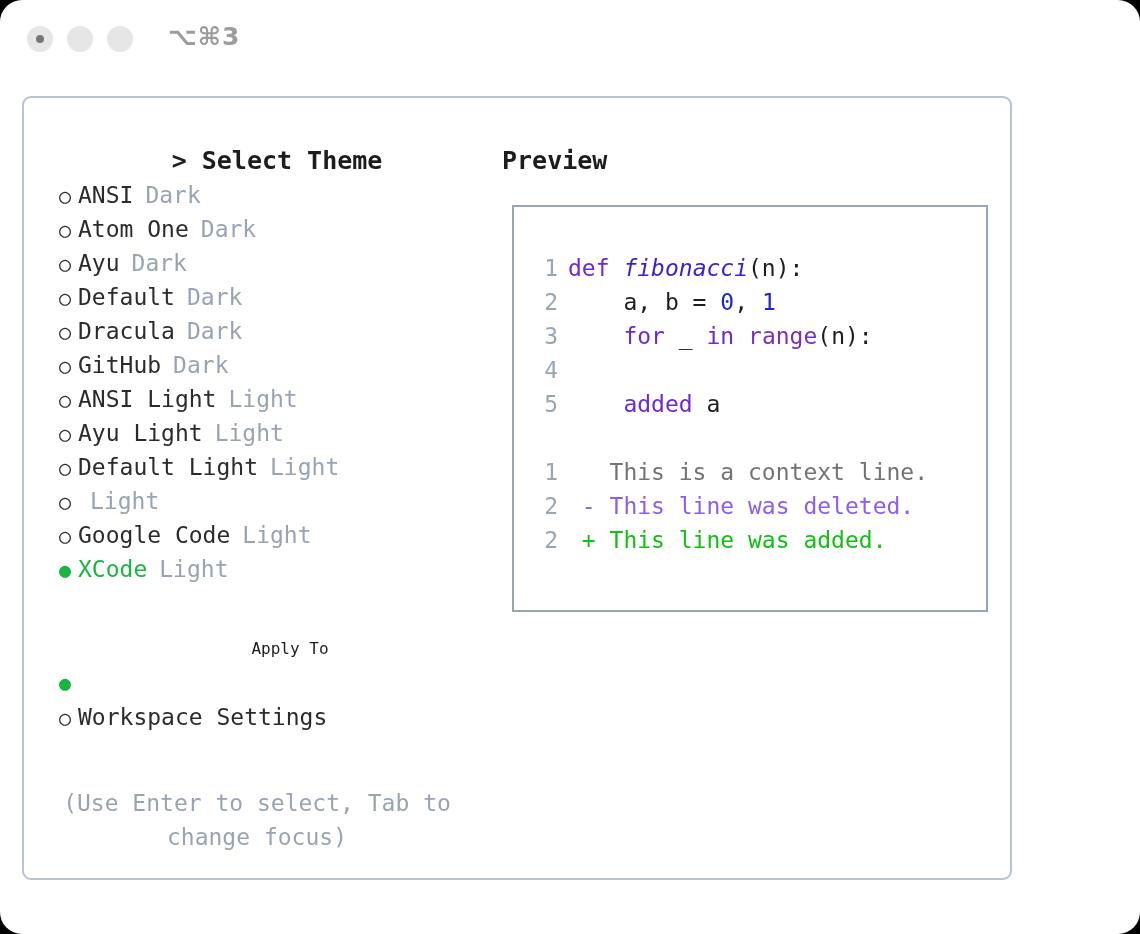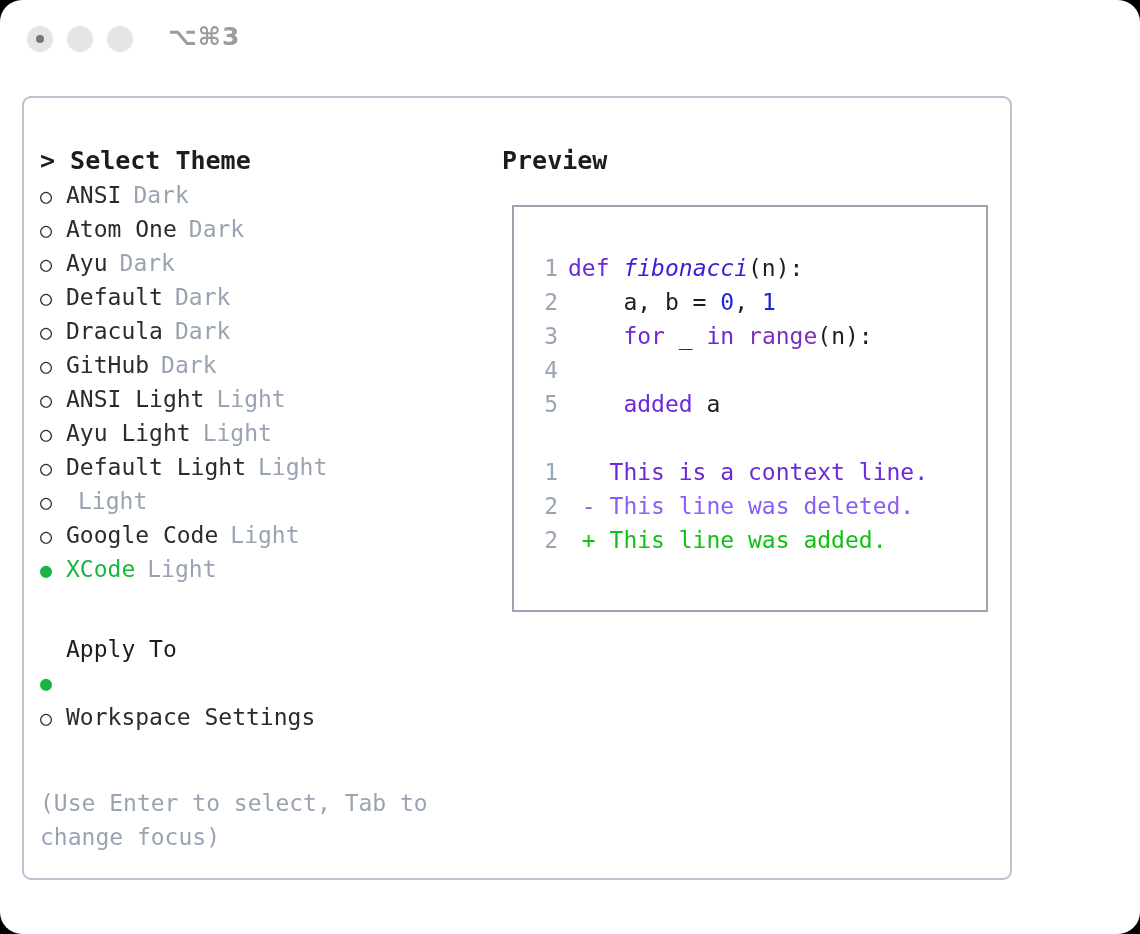--- a/index.html
+++ b/index.html
@@ -72,23 +72,24 @@
     height: 784px;
     border: 2px solid #b9c2cf;
     border-radius: 9px;
     box-sizing: border-box;
     background: #ffffff;
   }
 
   
   #theme-column {
     position: absolute;
-    left: 16px;
+    left: 28px;
     top: 46px;
     width: 450px;
+    text-align: center;
   }
   #theme-header {
     font-size: 25px;
     font-weight: 700;
     color: #1d1d1d;
     line-height: 34px;
     white-space: nowrap;
   }
   .picker-row {
     display: flex;
@@ -108,21 +109,21 @@
   .marker.selected { color: #18b542; }
   .row-label { color: #2b2b2b; }
   .picker-row.is-selected .row-label { color: #18b542; }
   .row-tag {
     color: #99a3b3;
     margin-left: 12px;
   }
 
   #apply-section { margin-top: 46px; }
   #apply-header {
-    font-size: 23px;
+    font-size: 16px;
     color: #1d1d1d;
     line-height: 34px;
     padding-left: 26px;
     white-space: nowrap;
   }
 
   #hint-text {
     margin-top: 52px;
     font-size: 23px;
     line-height: 34px;
@@ -177,21 +178,21 @@
   }
   .code-text { white-space: pre; }
   .spacer-line { height: 34px; }
 
   .tok-kw   { color: #6d28d9; }
   .tok-fn   { color: #3a1ed8; font-style: italic; }
   .tok-call { color: #7b2fbe; }
   .tok-num  { color: #1c24d6; }
   .tok-plain{ color: #1d1d1d; }
 
-  .diff-ctx { color: #6d28d9; }
+  .diff-ctx { color: #737373; }
   .diff-del { color: #8b5cf6; }
   .diff-add { color: #10c012; }
 </style>
 </head>
 <body>
 
 <div id="app-window">
 
   <div id="title-bar">
     <div class="traffic-light tl-1">

